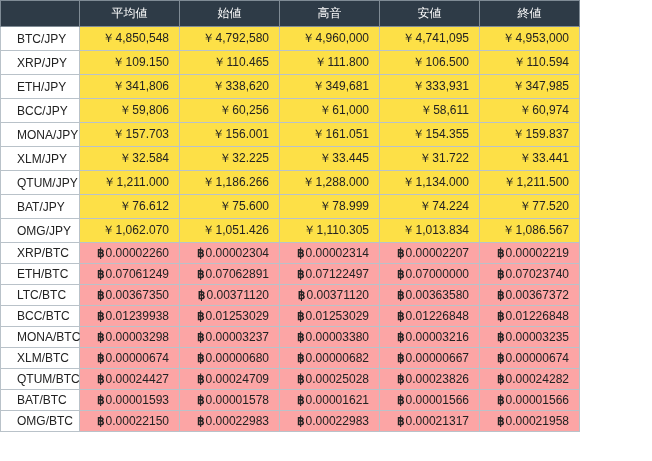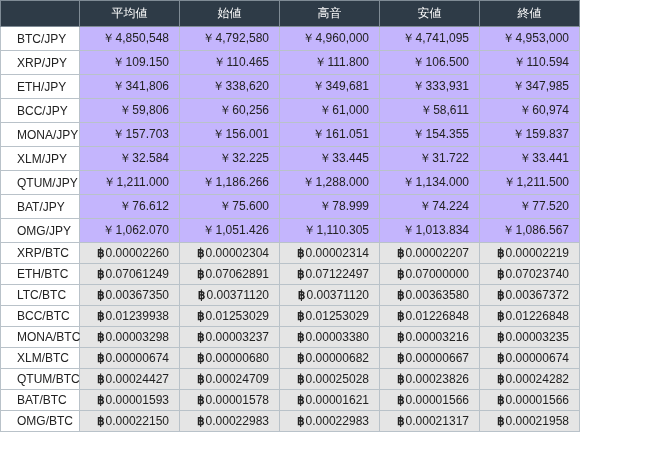--- a/index.html
+++ b/index.html
@@ -48,24 +48,24 @@
     white-space: nowrap;
   }
   table.rates td.cell {
     text-align: right;
     border: 1px solid #b9c2c9;
     padding: 3px 10px 3px 4px;
     font-size: 12px;
     white-space: nowrap;
   }
   tr.jpy td.cell {
-    background: #c4b5fd;
+    background: #fde047;
   }
   tr.btc td.cell {
-    background: #e5e5e5;
+    background: #fca5a5;
   }
   .sym {
     display: inline-block;
     margin-right: 1px;
   }
   .sym-btc {
     font-weight: bold;
   }
 </style>
 </head>

